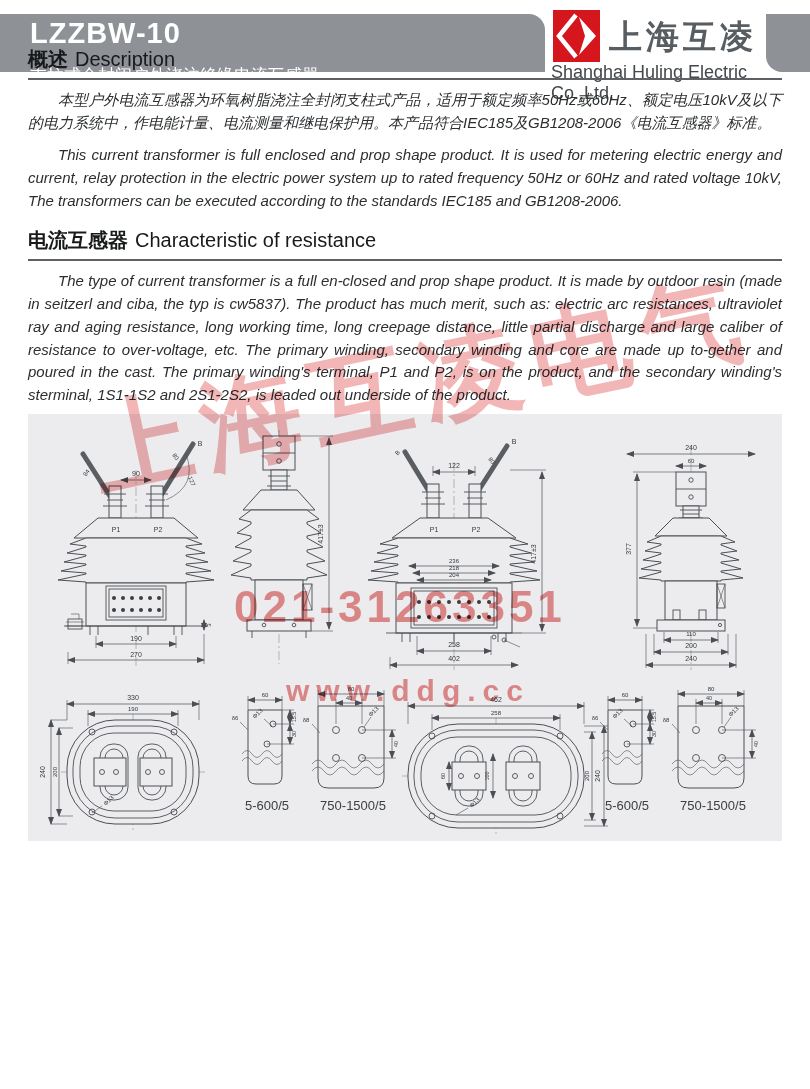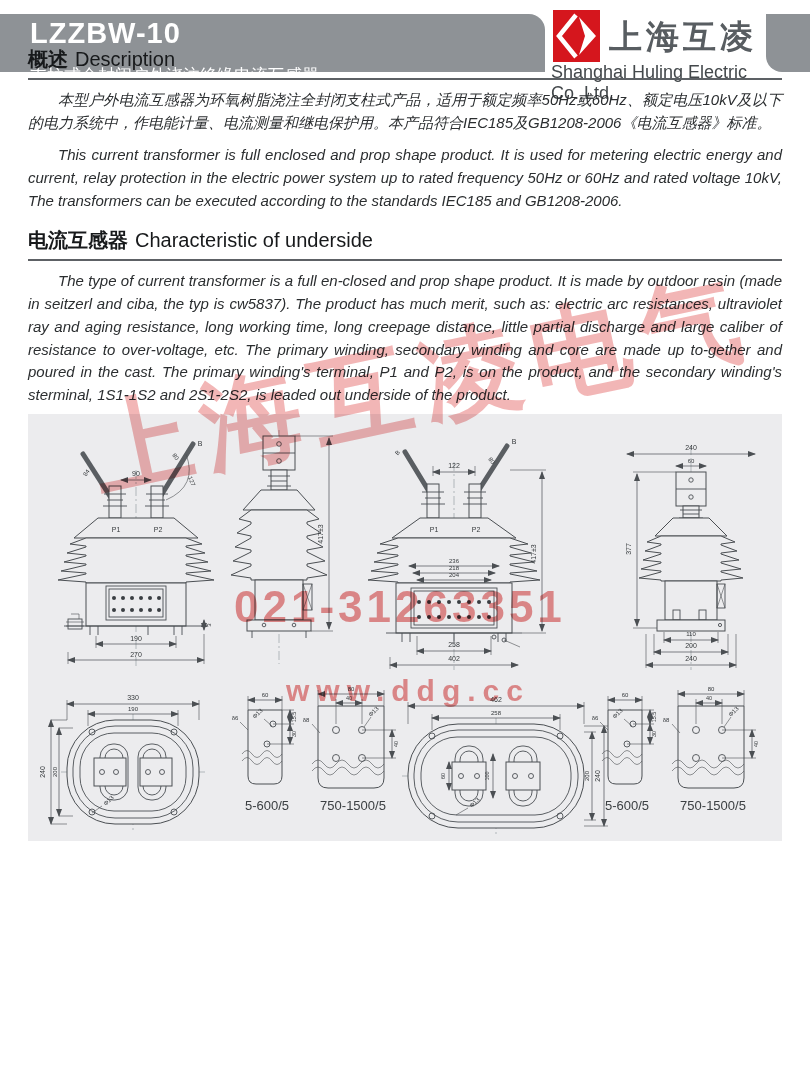--- a/index.html
+++ b/index.html
@@ -63,21 +63,21 @@
 
   <div class="content">
 
     <div class="s1">
       <h2 class="sec-h"><span class="hz">概述</span><span class="he">Description</span></h2>
       <p class="para">本型户外电流互感器为环氧树脂浇注全封闭支柱式产品，适用于额定频率50Hz或60Hz、额定电压10kV及以下的电力系统中，作电能计量、电流测量和继电保护用。本产品符合IEC185及GB1208-2006《电流互感器》标准。</p>
       <p class="para">This current transformer is full enclosed and prop shape product. It is used for metering electric energy and current, relay protection in the electric power system up to rated frequency 50Hz or 60Hz and rated voltage 10kV, The transformers can be executed according to the standards IEC185 and GB1208-2006.</p>
     </div>
 
     <div class="s2">
-      <h2 class="sec-h"><span class="hz">电流互感器</span><span class="he">Characteristic of underside</span></h2>
+      <h2 class="sec-h"><span class="hz">电流互感器</span><span class="he">Characteristic of resistance</span></h2>
       <p class="para">The type of current transformer is a full en-closed and prop shape product. It is made by outdoor resin (made in seitzerl and ciba, the typ is cw5837). The product has much merit, such as: electric arc resistances, ultraviolet ray and aging resistance, long working time, long creepage distance, little partial discharge and large caliber of resistance to over-voltage, etc. The primary winding, secondary winding and core are made up to-gether and poured in the cast. The primary winding's terminal, P1 and P2, is on the product, and the secondary winding's sterminal, 1S1-1S2 and 2S1-2S2, is leaded out underside of the product.</p>
     </div>
 
   </div>
 
   <div class="panel">
     <svg width="754" height="484" viewBox="0 0 754 484">
       <defs>
         <marker id="ae" markerUnits="userSpaceOnUse" markerWidth="8" markerHeight="6" refX="7" refY="3" orient="auto">
             <path d="M0,0 L8,3 L0,6 Z" fill="#4b4f53"></path>

